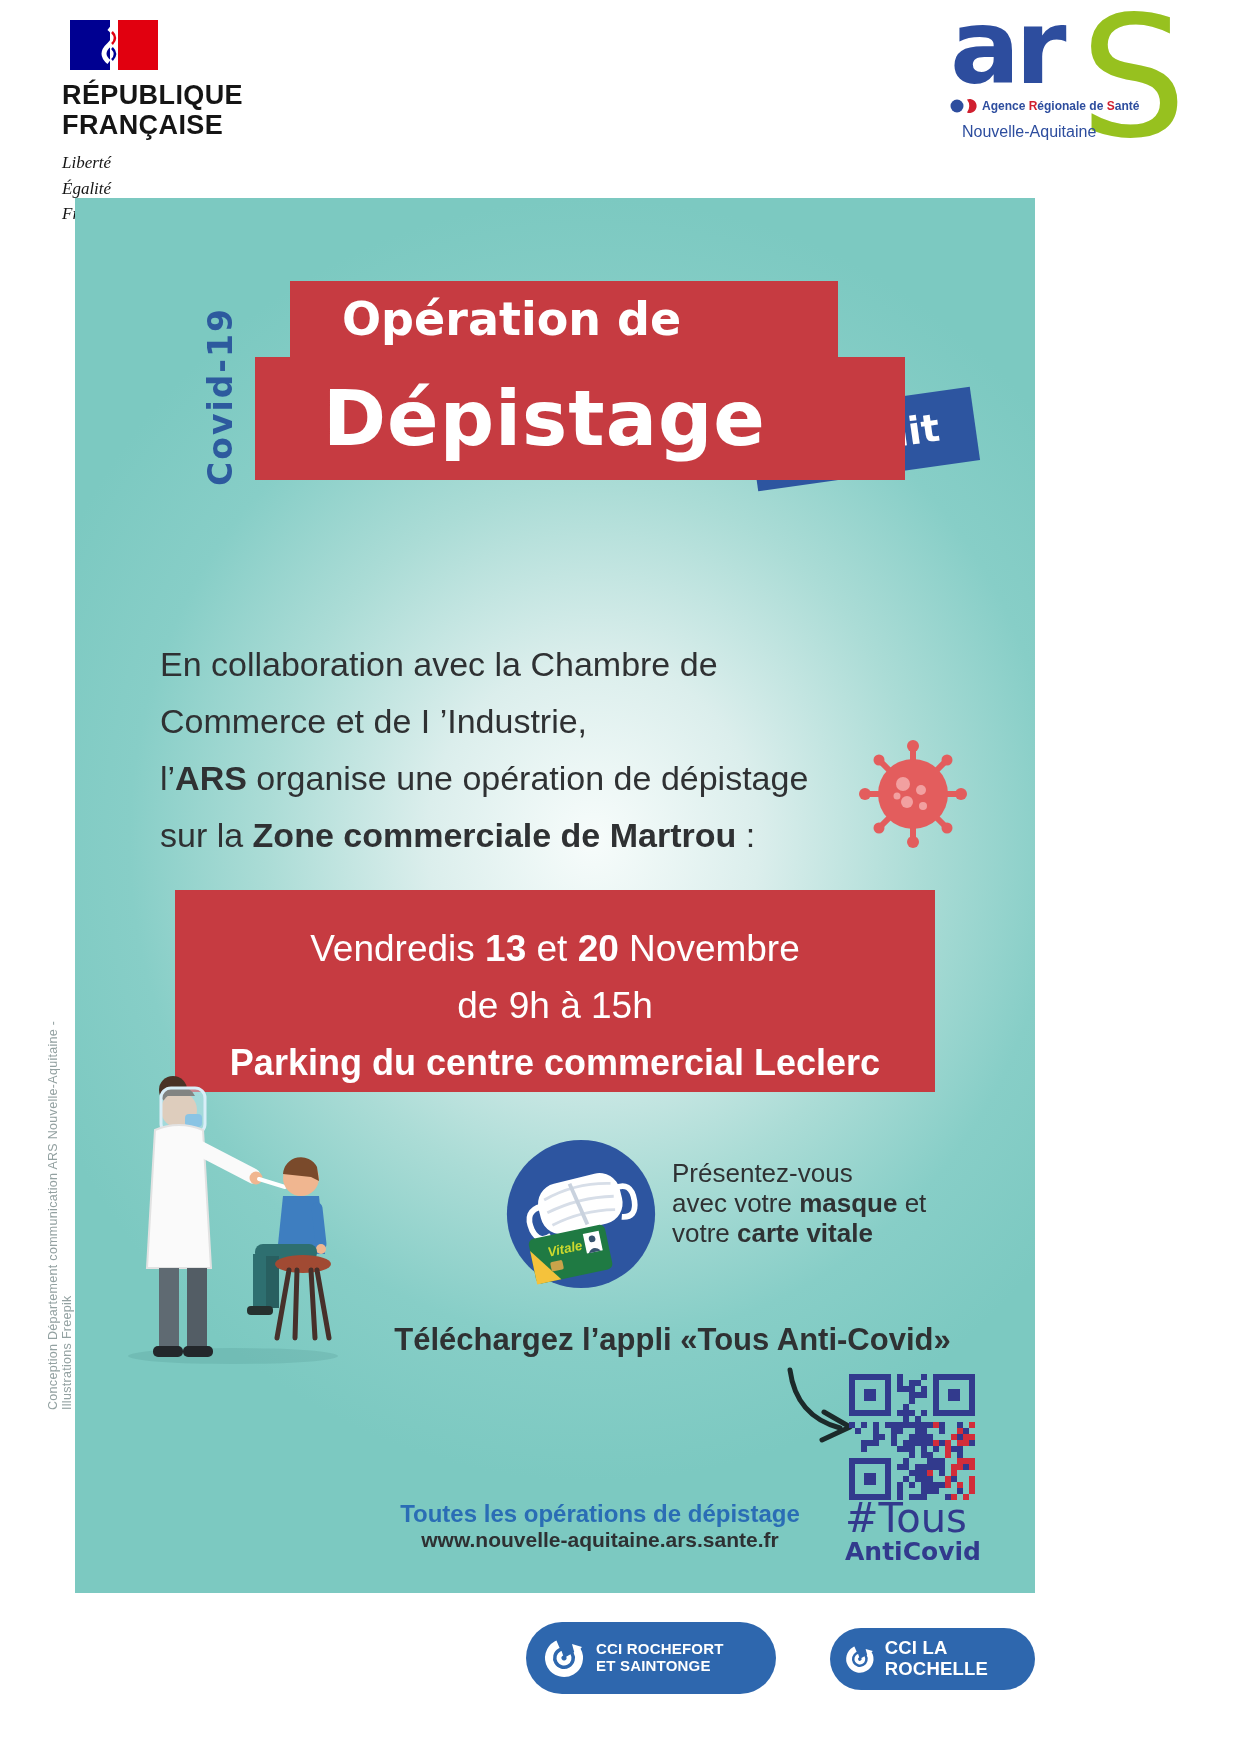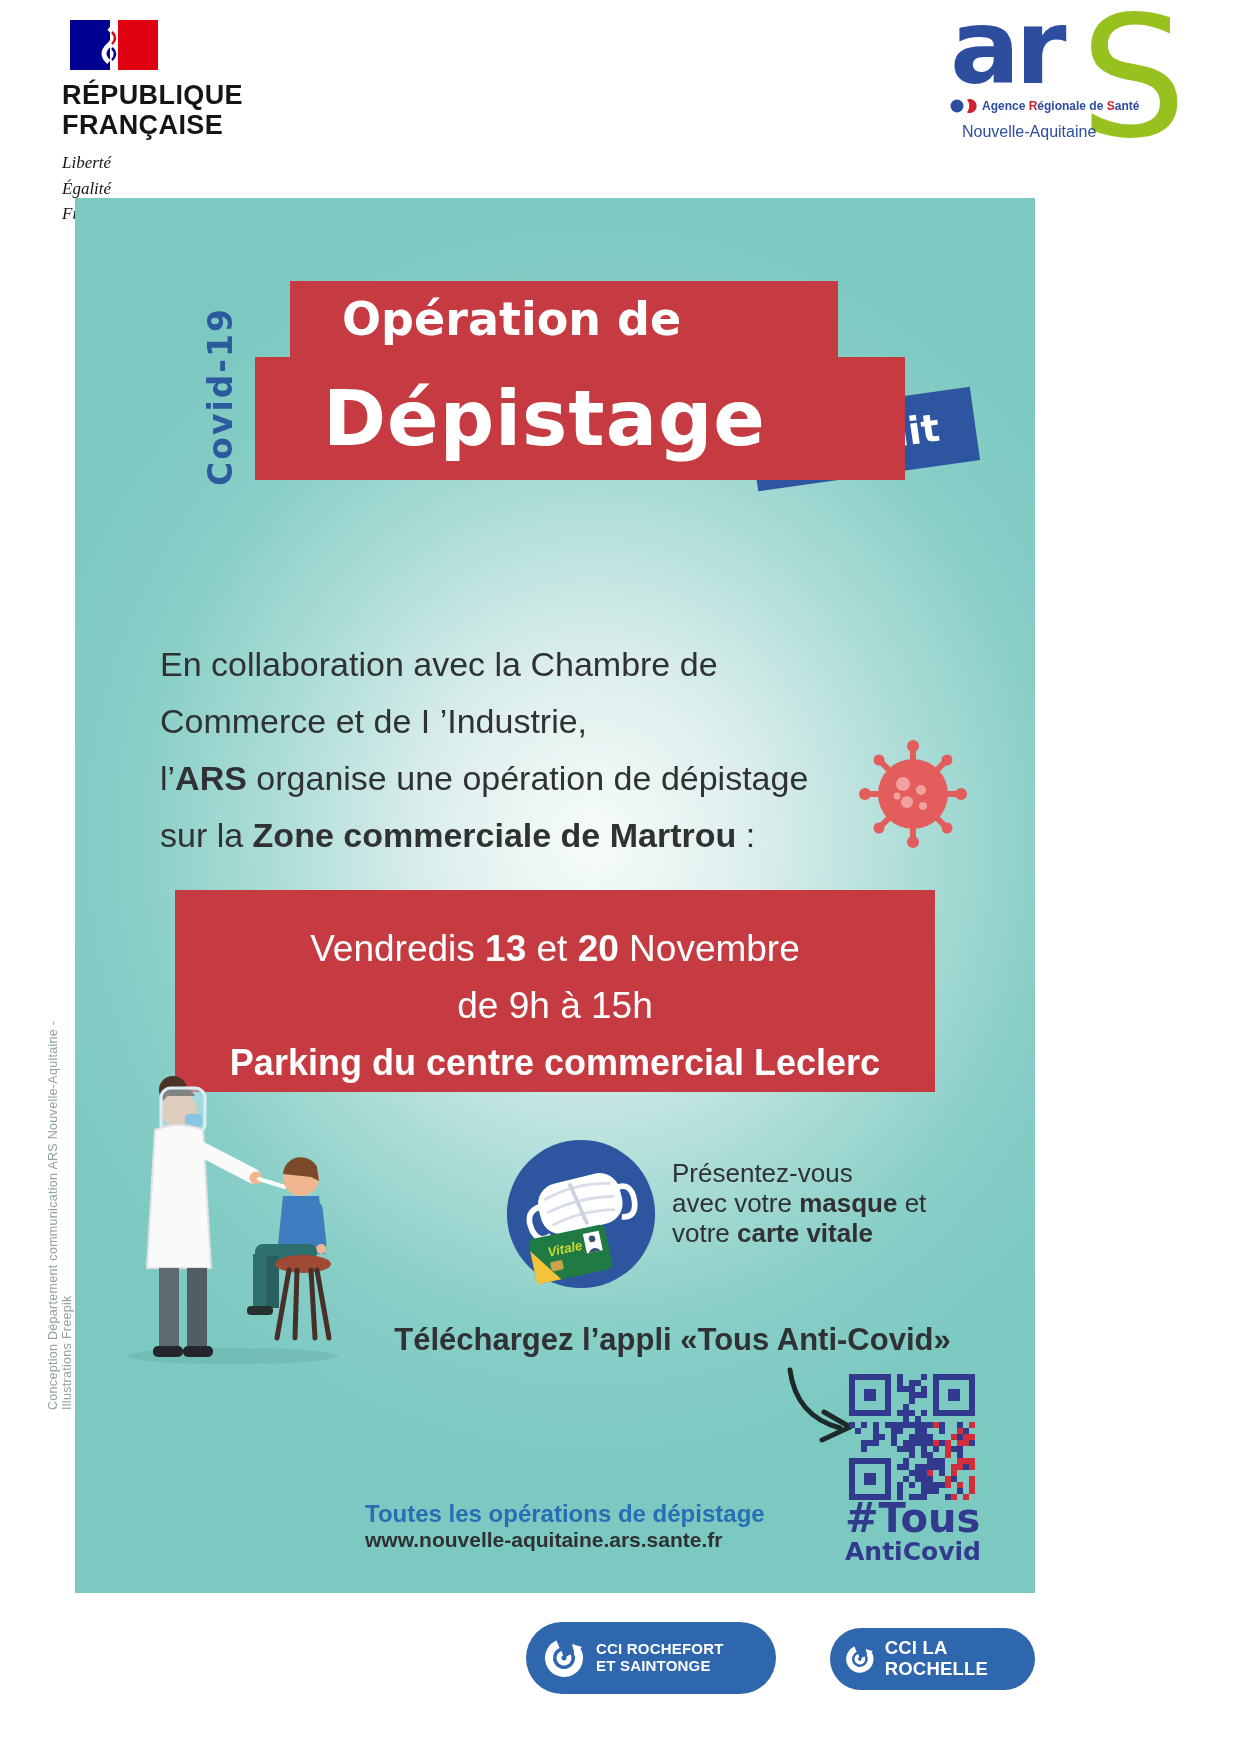--- a/index.html
+++ b/index.html
@@ -68,24 +68,24 @@
       font-weight:800;font-size:31px;color:#2f3133;}
 
   .arrow{position:absolute;left:705px;top:1168px;}
 
   .qr{position:absolute;left:774px;top:1176px;width:126px;height:126px;}
   .qr i{position:absolute;width:6px;height:6px;}
   .qr b{position:absolute;width:42px;height:42px;border:6px solid #323a8d;box-sizing:border-box;}
   .qr b::after{content:"";position:absolute;left:9px;top:9px;width:12px;height:12px;background:#323a8d;}
 
   .hashtag{position:absolute;left:770px;top:1300px;color:#323a8d;line-height:1.02;}
-  .hashtag .h1{font-family:"DejaVu Sans",sans-serif;font-weight:700;font-size:40px;}
+  .hashtag .h1{font-family:"DejaVu Sans",sans-serif;font-weight:400;font-size:40px;}
   .hashtag .h2{font-family:"DejaVu Sans",sans-serif;font-weight:700;font-size:25px;}
 
-  .footer-links{position:absolute;left:290px;top:1302px;width:470px;text-align:left;}
+  .footer-links{position:absolute;left:290px;top:1302px;width:470px;text-align:center;}
   .footer-links .fl1{color:#2a6db5;font-weight:800;font-size:24px;}
   .footer-links .fl2{color:#2e3133;font-weight:800;font-size:21px;margin-top:0;}
 
   .credit{position:absolute;left:46px;top:990px;height:420px;
       writing-mode:vertical-rl;transform:rotate(180deg);
       font-size:12.5px;color:#93a1a1;letter-spacing:.3px;}
 
   
   .cci{position:absolute;background:#2e67ae;border-radius:40px;display:flex;align-items:center;
        color:#fff;box-sizing:border-box;}

